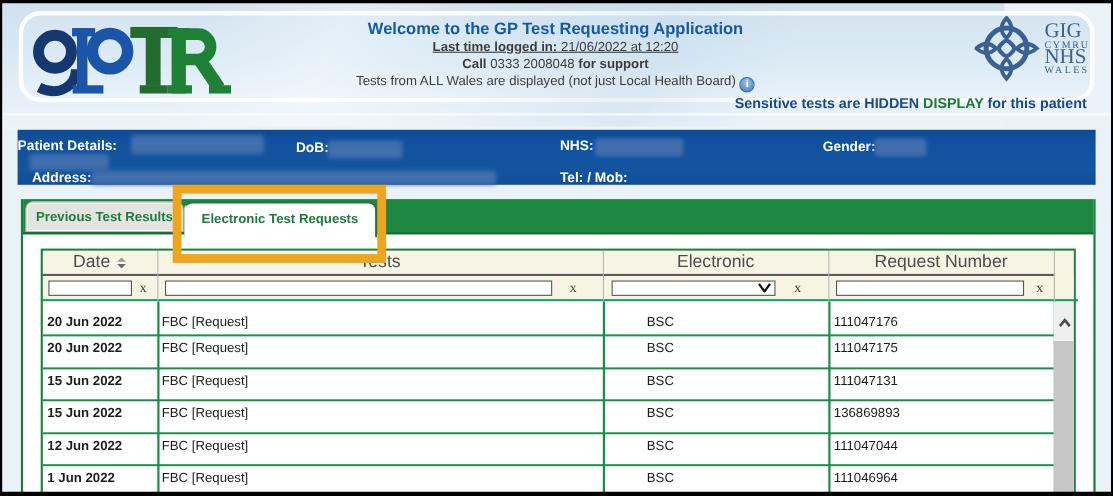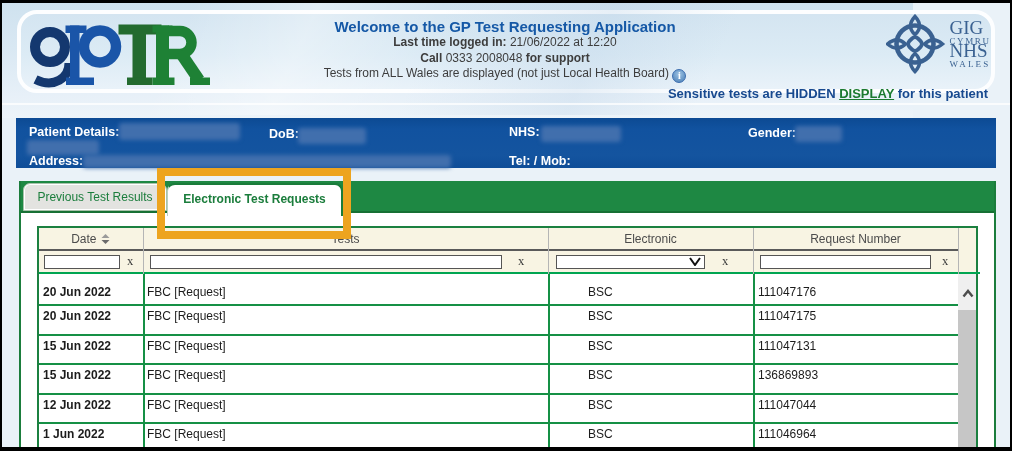--- a/index.html
+++ b/index.html
@@ -17,56 +17,56 @@
             background:linear-gradient(180deg,#cfe2ef 0%,#d9e8f3 40%,#e7f0f8 80%,#edf4f9 100%); }
   #hbox { position:absolute; left:15px; top:7px; width:978px; height:83px;
           border:4px solid #fdfeff; border-radius:20px;
           background:linear-gradient(180deg,#d4e5f1 0%,#dcebf5 55%,#e9f2f9 100%); }
   
   #logo { position:absolute; left:27px; top:19px; }
   
   #welcome { position:absolute; left:248px; top:15px; width:510px; text-align:center;
              color:#1558a6; font-size:15px; font-weight:bold; }
   #line2 { position:absolute; left:248px; top:32px; width:510px; text-align:center;
-           color:#3d3d3d; font-size:12px; }
+           color:#3d3d3d; font-size:12px;text-decoration:underline; }
   #line3 { position:absolute; left:248px; top:47.5px; width:510px; text-align:center;
            color:#3d3d3d; font-size:12px; }
   #line4 { position:absolute; left:248px; top:63px; width:510px; text-align:center;
            color:#3d3d3d; font-size:12px; }
   #info-ico { display:inline-block; vertical-align:-2px; width:14px; height:14px;
               border-radius:50%; background:radial-gradient(circle at 50% 35%, #9ec4e4 0%, #6d9ccA 55%, #4d7fb5 100%);
               border:1.5px solid #3a6cae; color:#fff; font-size:10px; font-weight:bold;
               text-align:center; line-height:11px; font-family:"Liberation Serif",serif; }
   #sensitive { position:absolute; left:400px; top:82.5px; width:586px; text-align:right;
                color:#17498f; font-size:13px; font-weight:bold; }
-  #sensitive a { color:#1b7a2f; text-decoration:underline; }
+  #sensitive a { color:#1b7a2f; }
   
   #nhslogo { position:absolute; left:884px; top:11px; }
   
   #pbar { position:absolute; left:16px; top:118px; width:980px; height:50px;
           background:linear-gradient(180deg,#0c4a93 0%,#11529f 22%,#14549f 75%,#0f4e98 100%);
           color:#fff; font-size:12.5px; font-weight:bold; z-index:5; }
   #pbar .blur { position:absolute; background:#416fad; border-radius:3px; filter:blur(2px); }
   
   #panel { position:absolute; left:19px; top:181px; width:977px; height:270px;
            background:#fff; border-left:2px solid #1b7d3c; border-right:2px solid #1b7d3c; z-index:4; }
   #tabbar { position:absolute; left:0; top:0; width:100%; height:32px; background:#1e8843;
             border-bottom:2px solid #177034; }
   .tab { position:absolute; font-size:12px; text-align:center; }
   #tab1 { left:2px; top:2px; width:144px; height:28px; background:#e3e3e0;
           border:1px solid #a8c2ab; border-radius:7px 7px 0 0; color:#1b7d3c;
-          line-height:26px; box-shadow:inset 0 0 0 1px #fff; }
+          line-height:26px; box-shadow:inset 0 0 0 1px #fff;font-weight:bold; }
   #tab2 { left:146px; top:2px; width:176px; height:33px; background:#fff;
           border:2px solid #1a7c3b; border-left:1.5px solid #b9cfc0; border-bottom:none; border-radius:8px 8px 0 0;
           color:#1b7d3c; font-weight:bold; line-height:28px; z-index:6; }
   
   #tbl { position:absolute; left:37px; top:226px; width:941px; height:225px;
          border:2px solid #1b8040; background:#fff; z-index:5; }
   .hdr { position:absolute; top:0; height:21px; background:#f8f4e3; color:#4c4c4c;
-         font-size:12px; text-align:center; line-height:22px; }
+         font-size:16px; text-align:center; line-height:22px; }
   .hdrline { position:absolute; top:21px; left:0; width:919px; height:2px; background:#5a5a5a; }
   .fil { position:absolute; top:23px; height:23px; background:#f8f4e3; }
   .inp { position:absolute; background:#fff; border:1px solid #555; height:14px; top:4px; }
   .xbtn { position:absolute; top:3px; color:#3a3a3a; font-size:12.5px; line-height:15px;
           font-family:"Liberation Serif", serif; }
   .filline { position:absolute; top:44px; left:0; width:941px; height:2px; background:#00a551; }
   .row { position:absolute; left:0; width:919px; height:30px; border-bottom:2px solid #159045;
          font-size:12px; color:#1c1c1c; background:#fff; }
   .row div { position:absolute; top:0; line-height:20px; }
   .cd1 { left:4px;font-weight:bold; }  .cd2 { left:108px; } .cd3 { left:513px;margin-left:36px; } .cd4 { left:719px; }
@@ -132,21 +132,21 @@
       <g fill="#3a6191" font-family="Liberation Serif, serif">
         <text x="63.5" y="19.5" font-size="19">GIG</text>
         <text x="63.5" y="29.5" font-size="9" letter-spacing="1.6">CYMRU</text>
         <text x="63.5" y="43" font-size="19">NHS</text>
         <text x="63.5" y="52.5" font-size="9" letter-spacing="2.2">WALES</text>
       </g>
     </svg>
   </div>
 
   <div id="pbar">
-    <div class="abs" style="left:13px;top:7px;">Patient Details:</div>
+    <div class="abs" style="left:0;top:7px;">Patient Details:</div>
     <div class="blur" style="left:103px;top:5px;width:121px;height:17px;"></div>
     <div class="blur" style="left:11px;top:22px;width:72px;height:15px;"></div>
     <div class="abs" style="left:253px;top:9px;">DoB:</div>
     <div class="blur" style="left:282px;top:10px;width:68px;height:16px;"></div>
     <div class="abs" style="left:493px;top:7px;">NHS:</div>
     <div class="blur" style="left:525px;top:8px;width:80px;height:16px;"></div>
     <div class="abs" style="left:732px;top:8px;">Gender:</div>
     <div class="blur" style="left:779px;top:8px;width:47px;height:16px;"></div>
     <div class="abs" style="left:13px;top:36px;">Address:</div>
     <div class="blur" style="left:67px;top:37px;width:368px;height:13px;"></div>

